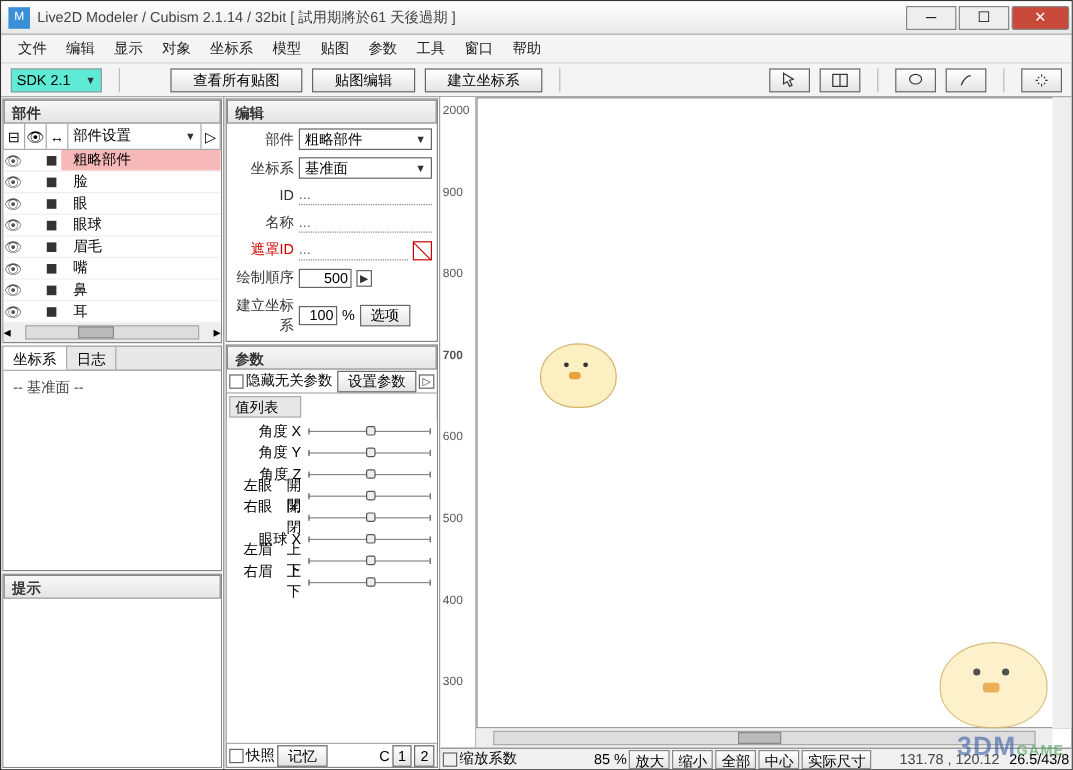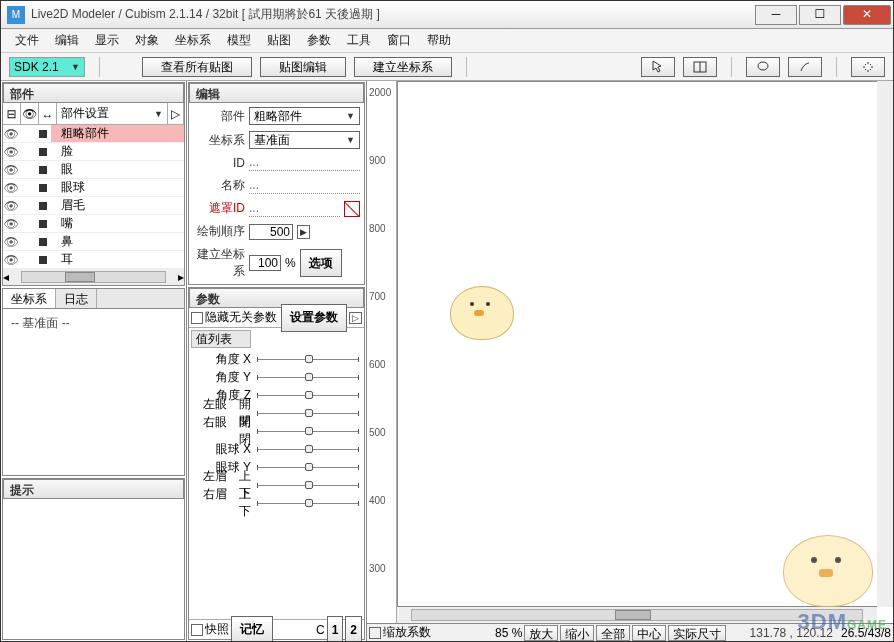--- a/index.html
+++ b/index.html
@@ -61,21 +61,21 @@
 
 .edit-panel { border: 1px solid #888; margin: 1px; flex: 0 0 196px; display: flex; flex-direction: column; }
 .edit-body { padding: 4px 4px; display: flex; flex-direction: column; gap: 6px; }
 .field-row { display: flex; align-items: center; gap: 4px; }
 .field-row .lbl { width: 52px; text-align: right; color: #333; }
 .combo { flex: 1; height: 18px; border: 1px solid #666; background: #fff; display: flex; align-items: center; justify-content: space-between; padding: 0 4px; }
 .txt-dotted { flex: 1; height: 16px; border-bottom: 1px dotted #888; color: #666; }
 .mask-ban { width: 16px; height: 16px; border: 1px solid #c00; position: relative; }
 .mask-ban::after { content: ""; position: absolute; width: 20px; height: 1px; background: #c00; top: 7px; left: -3px; transform: rotate(45deg); }
 .small-num { width: 44px; height: 16px; border: 1px solid #666; text-align: right; padding-right: 2px; }
-.btn-sm { height: 28px; border: 1px solid #666; background: linear-gradient(#fff,#e4e4e4); padding: 0 8px; font-weight: bold; }
+.btn-sm { height: 18px; border: 1px solid #666; background: linear-gradient(#fff,#e4e4e4); padding: 0 8px; }
 
 
 .params-panel { border: 1px solid #888; margin: 1px; flex: 1; display: flex; flex-direction: column; min-height: 0; }
 .params-top { display: flex; align-items: center; height: 20px; padding: 0 2px; gap: 2px; border-bottom: 1px solid #aaa; }
 .chk { width: 12px; height: 12px; border: 1px solid #666; display: inline-block; }
 .val-list-title { background: #e8e8e8; border: 1px solid #aaa; width: 60px; height: 18px; padding: 0 4px; margin: 2px; display: flex; align-items: center; }
 .param-list { flex: 1; overflow: hidden; background: #fff; }
 .param-row { display: flex; align-items: center; height: 18px; padding: 0 4px; }
 .param-row .pname { width: 62px; text-align: right; padding-right: 4px; }
 .slider { flex: 1; height: 10px; position: relative; margin: 0 2px; }
@@ -373,30 +373,20 @@
             <div class="pname">眼球 X</div>
     <div class="slider">
       <div class="line"></div>
       <div class="tick" style="left:0%"></div>
               <div class="tick" style="left:50%"></div>
               <div class="tick" style="left:100%"></div>
       <div class="knob" style="left:48%"></div>
     </div>
           </div>
           <div class="param-row">
-            <div class="pname">眼球 Y</div>
-    <div class="slider">
-      <div class="line"></div>
-      <div class="tick" style="left:0%"></div>
-              <div class="tick" style="left:50%"></div>
-              <div class="tick" style="left:100%"></div>
-      <div class="knob" style="left:48%"></div>
-    </div>
-          </div>
-          <div class="param-row">
             <div class="pname">左眉　上下</div>
     <div class="slider">
       <div class="line"></div>
       <div class="tick" style="left:0%"></div>
               <div class="tick" style="left:50%"></div>
               <div class="tick" style="left:100%"></div>
       <div class="knob" style="left:48%"></div>
     </div>
           </div>
           <div class="param-row">
@@ -420,21 +410,21 @@
         <button class="btn-sm" style="padding:0 4px">2</button>
       </div>
     </div>
   </div>
 
   <div class="canvas-col">
     <div class="ruler-v" id="ruler-v">
         <div class="rt" style="top: 6px;">2000</div>
         <div class="rt" style="top: 74px;">900</div>
         <div class="rt" style="top: 142px;">800</div>
-        <div class="rt" style="top: 210px;">700</div>
+        <div class="rt" style="top: 210px; font-weight: bold;">700</div>
         <div class="rt" style="top: 278px;">600</div>
         <div class="rt" style="top: 346px;">500</div>
         <div class="rt" style="top: 414px;">400</div>
         <div class="rt" style="top: 482px;">300</div>
       </div>
     <div class="canvas">
       <div class="duck" style="left:44px;top:190px">
         <div class="body"></div>
         <div class="eye" style="left:28px;top:30px"></div>
         <div class="eye" style="left:44px;top:30px"></div>

